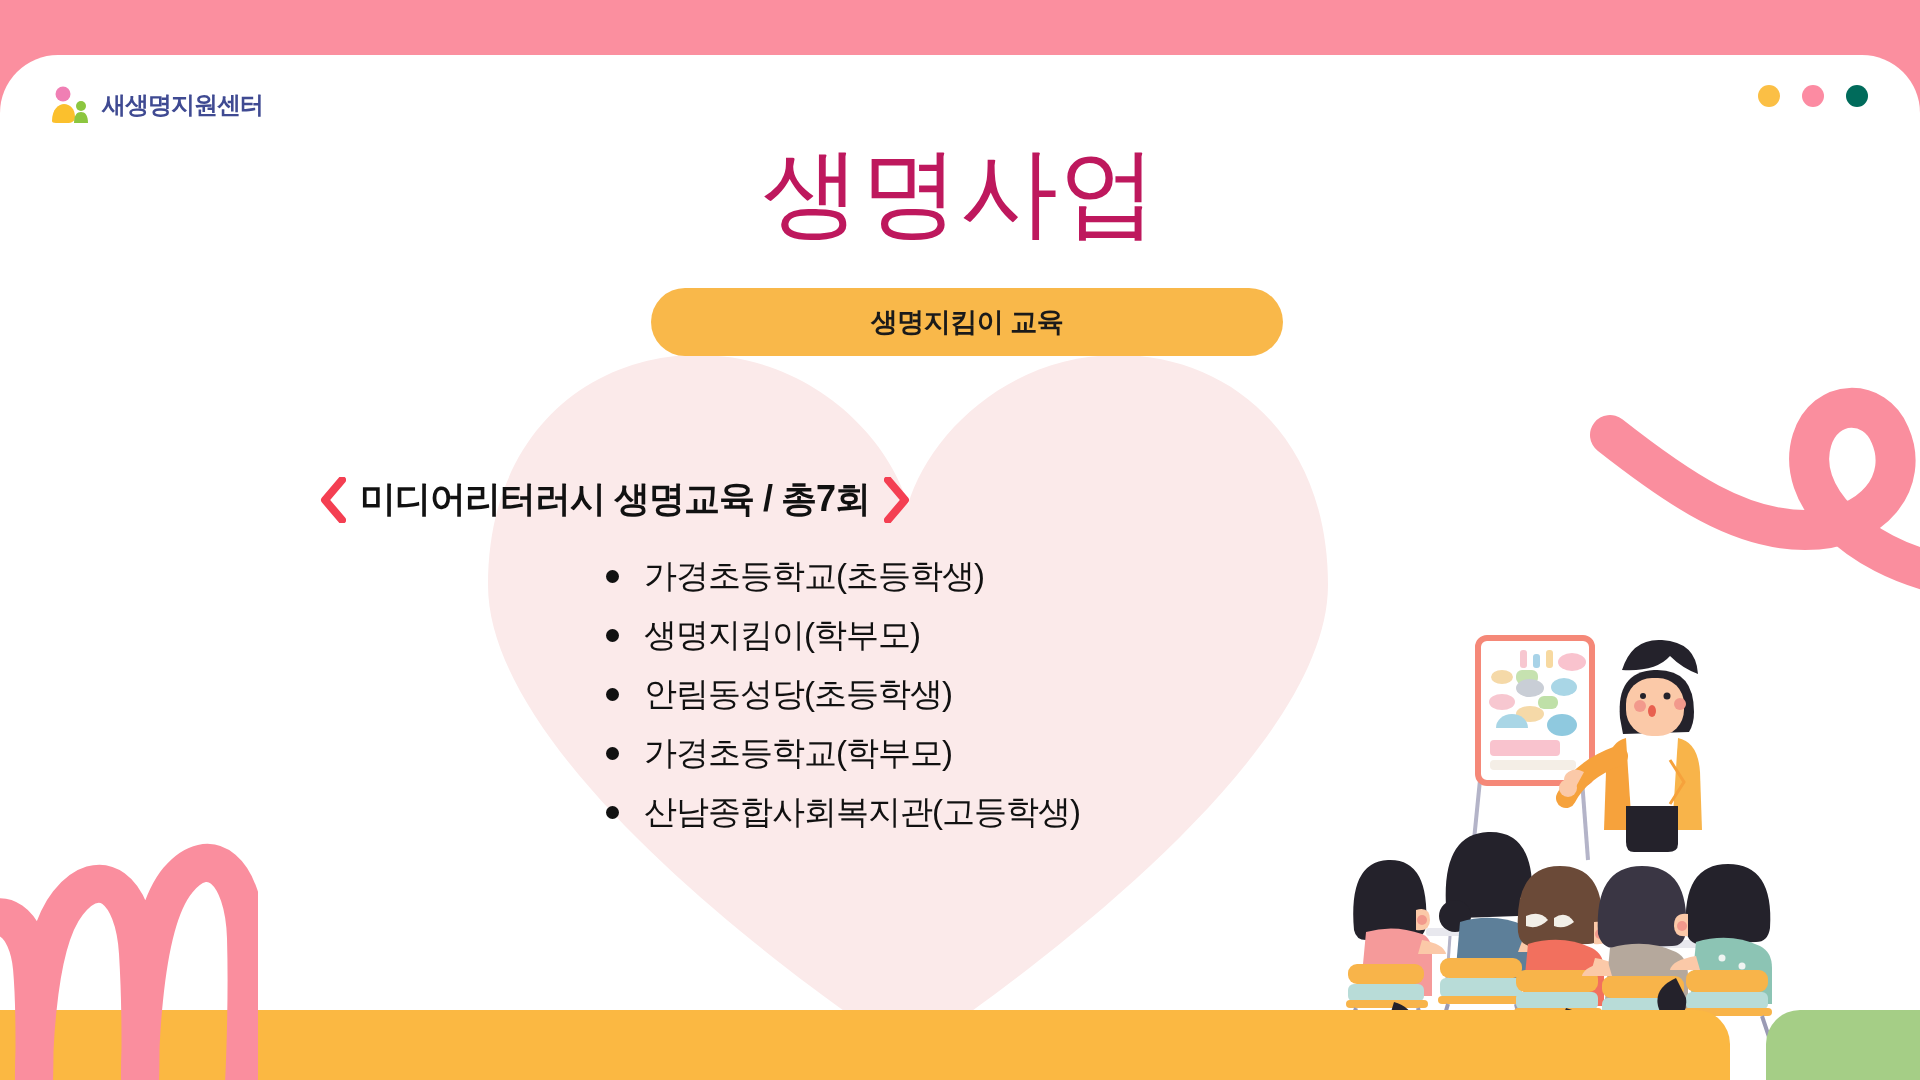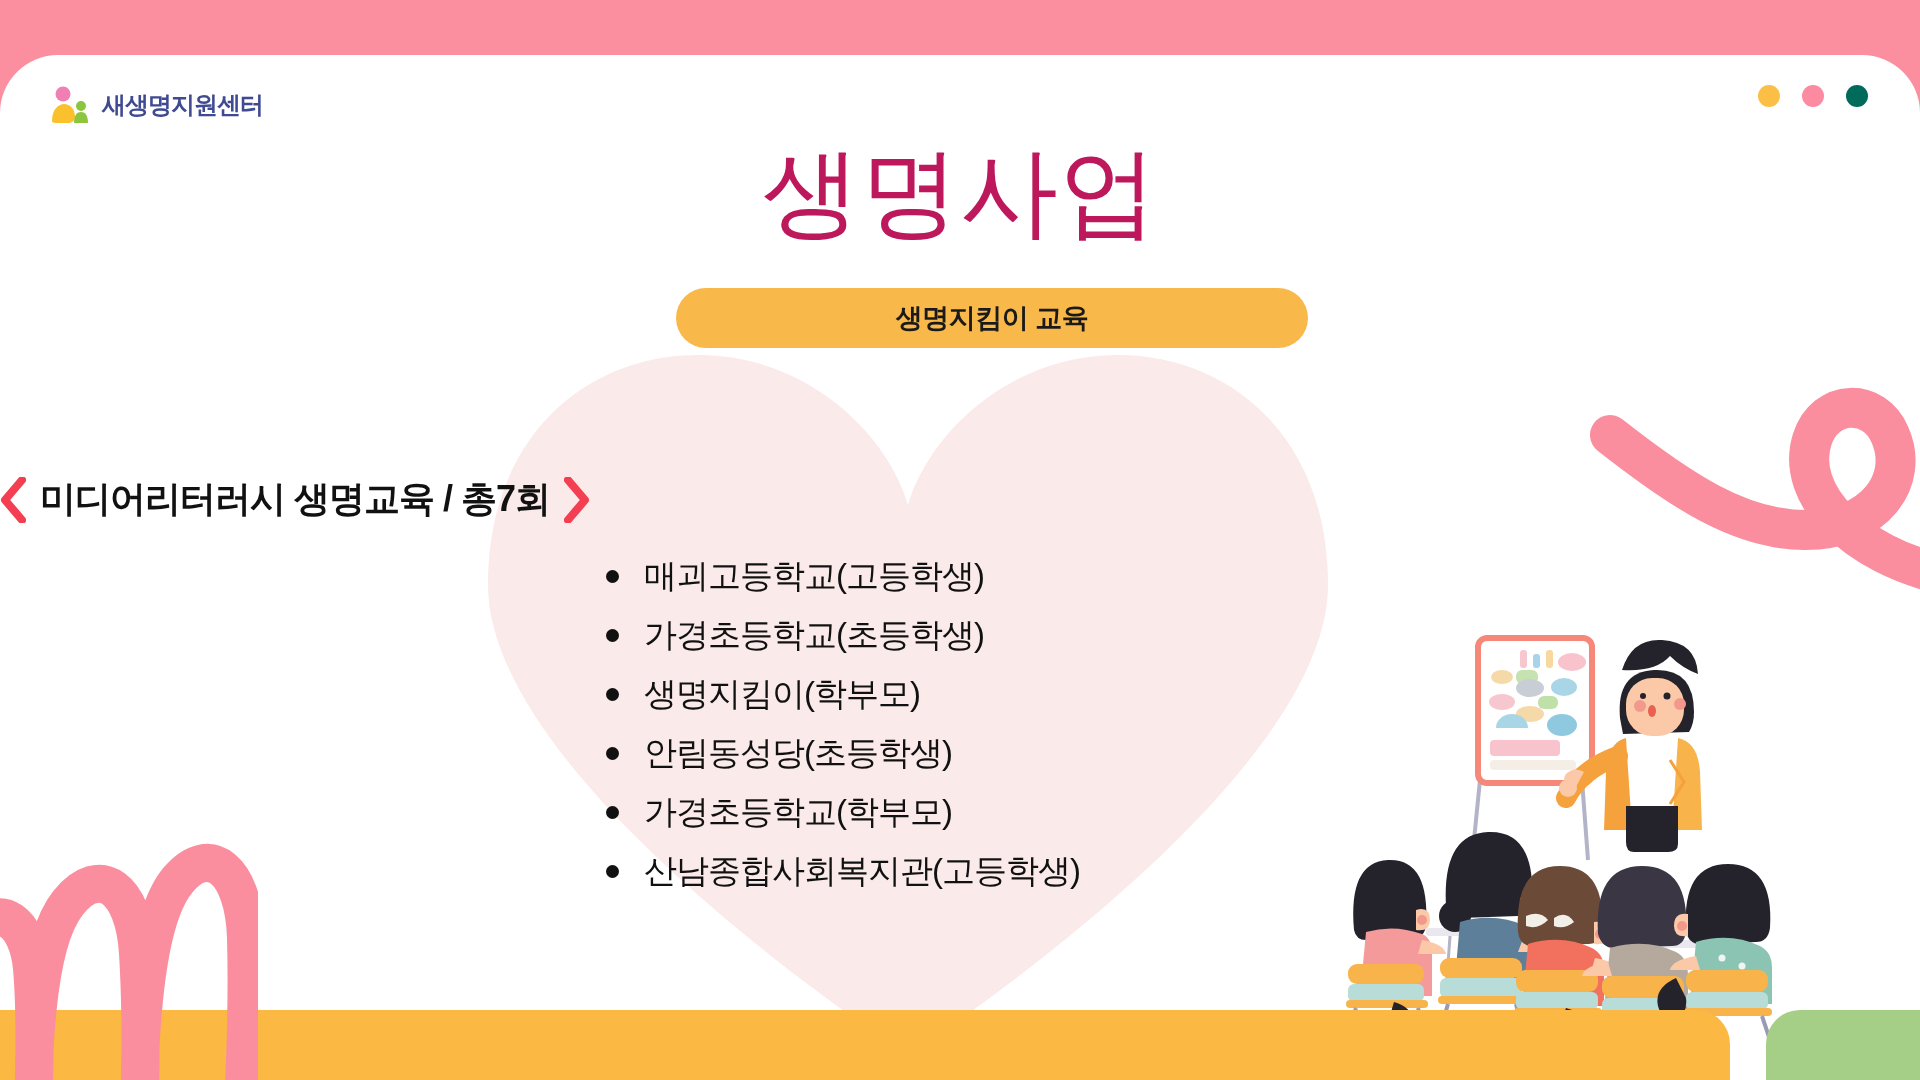--- a/index.html
+++ b/index.html
@@ -69,37 +69,37 @@
   #title{
     position:absolute; left:0; right:0; top:84px;
     text-align:center;
     font-size:98px; font-weight:500; color:#be185d;
     letter-spacing:1px; line-height:1.1;
     z-index:4;
   }
 
   
   #pill{
-    position:absolute; left:676px; top:233px;
-    width:632px; height:60px;
+    position:absolute; left:651px; top:233px;
+    width:632px; height:68px;
     background:#F9B84A;
     border-radius:34px;
     display:flex; align-items:center; justify-content:center;
     font-size:27px; font-weight:bold; color:#1A1A1A;
     letter-spacing:-0.5px;
     z-index:4;
   }
 
   
   #content{
     position:absolute; left:0; top:420px; width:1230px;
     z-index:4;
   }
   #section-heading{
-    display:flex; align-items:center; justify-content:flex-start;
+    display:flex; align-items:center; justify-content:center;
     gap:14px;
     font-size:36px; font-weight:600; color:#111111;
     letter-spacing:-1px;
   }
   .chev{ width:26px; height:46px; flex:none; }
 
   #school-list{
     list-style:none;
     margin:22px 0 0 0;
     padding-left:644px;
@@ -188,21 +188,20 @@
       <svg class="chev" viewBox="0 0 26 46" aria-hidden="true">
         <path d="M22 3 L 5 23 L 22 43" fill="none" stroke="#F43F52" stroke-width="8" stroke-linecap="round" stroke-linejoin="round"></path>
       </svg>
       <span>미디어리터러시 생명교육 / 총7회</span>
       <svg class="chev" viewBox="0 0 26 46" aria-hidden="true">
         <path d="M4 3 L 21 23 L 4 43" fill="none" stroke="#F43F52" stroke-width="8" stroke-linecap="round" stroke-linejoin="round"></path>
       </svg>
     </div>
 
     <ul id="school-list">
-      <li><span class="bullet"></span><span>매괴고등학교(고등학생)</span></li>
       <li><span class="bullet"></span><span>가경초등학교(초등학생)</span></li>
       <li><span class="bullet"></span><span>생명지킴이(학부모)</span></li>
       <li><span class="bullet"></span><span>안림동성당(초등학생)</span></li>
       <li><span class="bullet"></span><span>가경초등학교(학부모)</span></li>
       <li><span class="bullet"></span><span>산남종합사회복지관(고등학생)</span></li>
     </ul>
   </div>
 
   <svg id="illustration" viewBox="0 0 460 430" aria-hidden="true">
 

